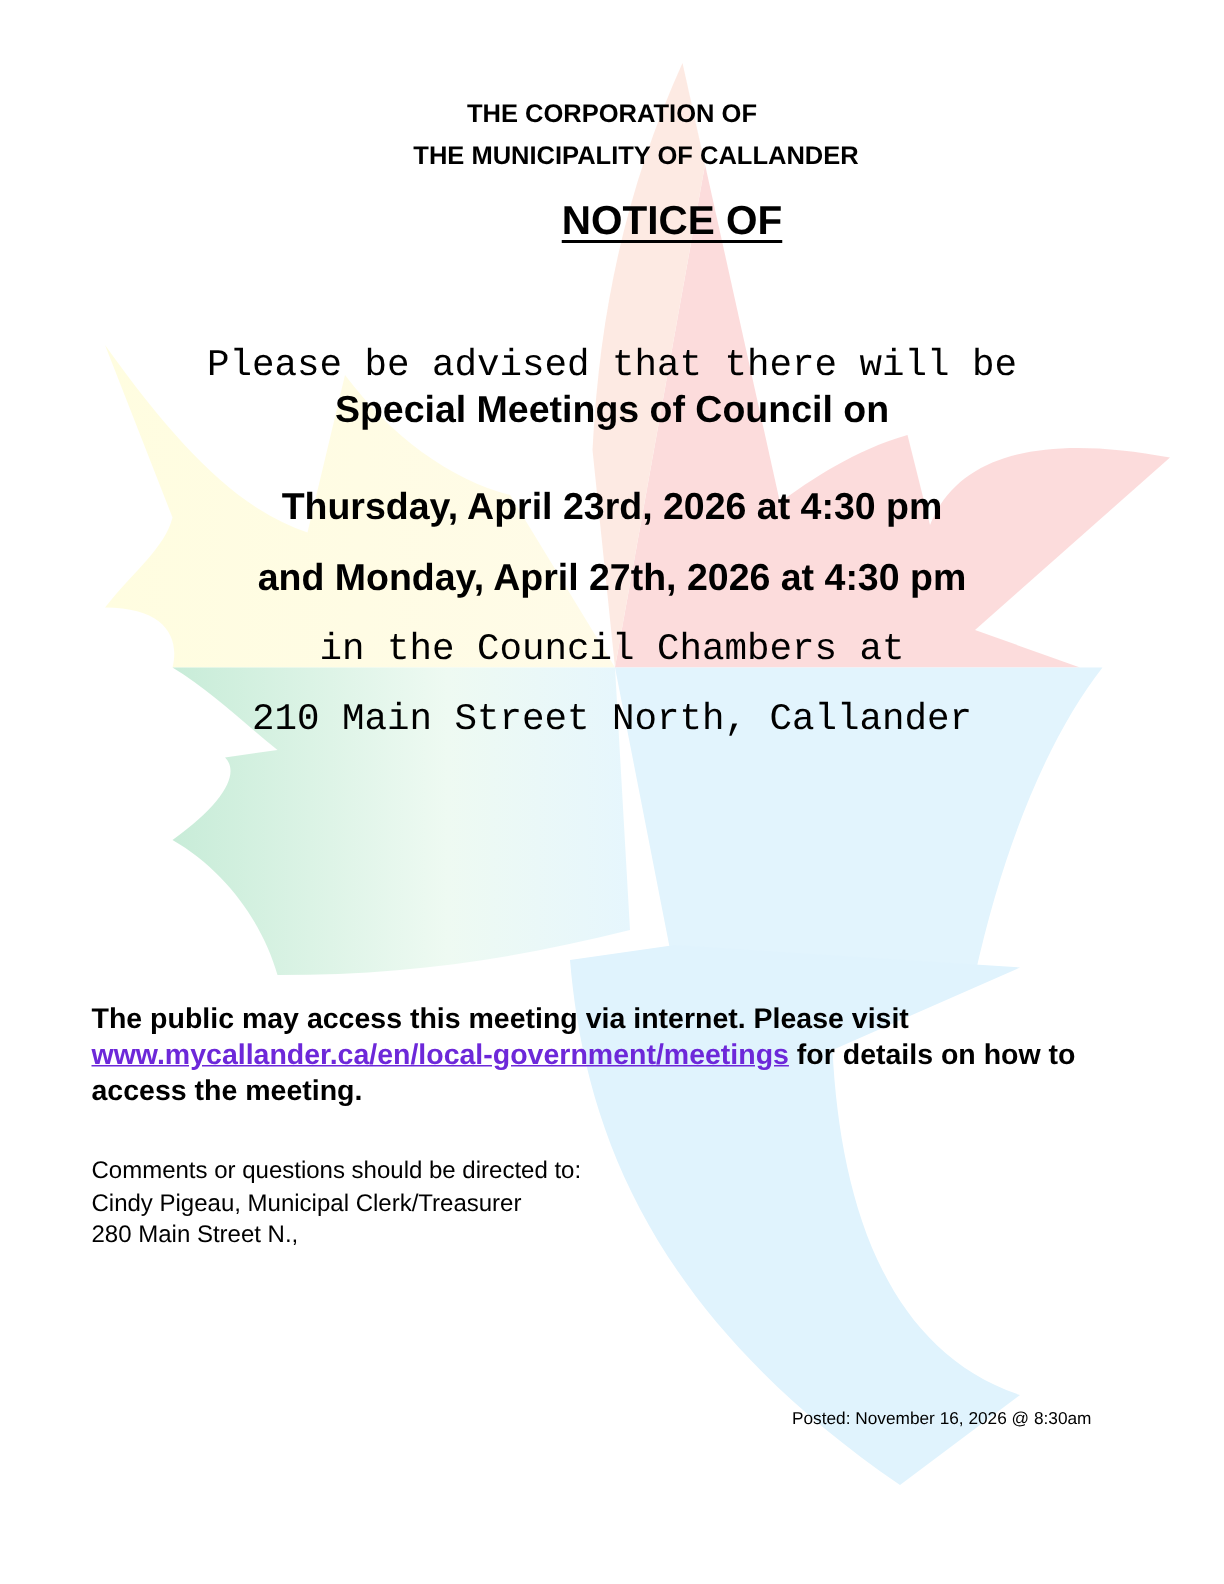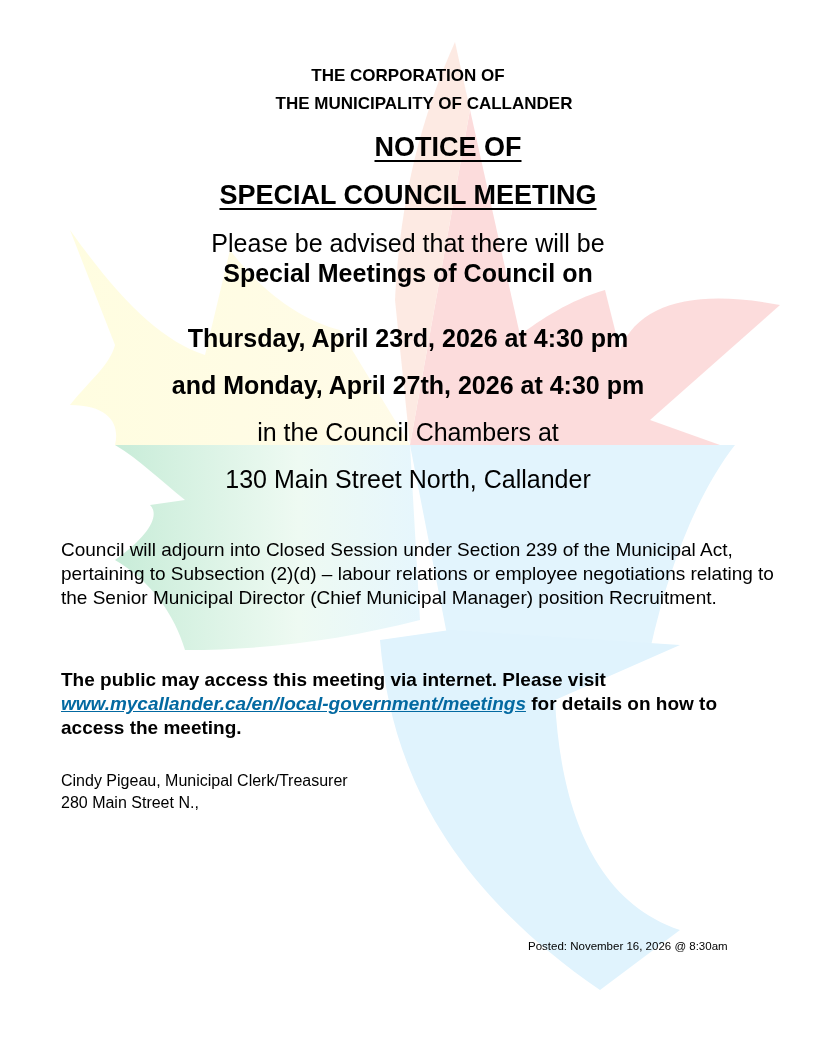--- a/index.html
+++ b/index.html
@@ -3,27 +3,27 @@
   <meta charset="utf-8">
   <style>
     html, body { margin: 0; padding: 0; background: #ffffff; }
     body { width: 816px; height: 1056px; position: relative; overflow: hidden;
            font-family: "Liberation Sans", sans-serif; color: #000; }
     .bg { position: absolute; left: 0; top: 0; width: 816px; height: 1056px; z-index: 0; }
     .page { position: absolute; left: 0; top: 0; width: 752px; height: 1056px; z-index: 1; }
     .center { position: absolute; left: 0; width: 816px; text-align: center; white-space: nowrap; }
     .hdr { font-weight: bold; font-size: 17px; line-height: 22px; }
     .title { font-weight: bold; font-size: 27px; text-decoration: underline; text-decoration-thickness: 2px; text-underline-offset: 4px; }
-    .big { font-size: 25px; }
+    .big { font-size: 25px; font-family: Liberation Mono, monospace; }
     .bigb { font-size: 25px; font-weight: bold; }
     .para { position: absolute; left: 61px; width: 720px; font-size: 19px; line-height: 24px; }
     .para.bold { font-weight: bold; }
     .contact { position: absolute; left: 61px; width: 500px; font-size: 16px; line-height: 21.5px; }
     .contact div { white-space: nowrap; }
-    a { color: #0369a1; text-decoration: underline; font-style: italic; }
+    a { color: #6d28d9; text-decoration: underline; }
     .posted { position: absolute; left: 528px; top: 940px; font-size: 11.5px; white-space: nowrap; }
   </style>
 </head>
 <body>
 
 <svg class="bg" viewBox="0 0 816 1056" xmlns="http://www.w3.org/2000/svg">
   <defs>
     <linearGradient id="yel" x1="0" y1="0" x2="1" y2="0">
       <stop offset="0" stop-color="#fffde0"></stop>
       <stop offset="1" stop-color="#fffbe8"></stop>
@@ -46,32 +46,31 @@
 
   <path d="M380 640 C390 760 440 880 600 990 L680 930 C590 900 560 800 555 700 L680 645 L450 630 Z" fill="#e0f3fd"></path>
 </svg>
 
 <div class="page">
 
   <div class="center hdr" style="top:65px;">THE CORPORATION OF</div>
   <div class="center hdr" style="top:93px;padding-left:16px;">THE MUNICIPALITY OF CALLANDER</div>
 
   <div class="center title" style="top:132px;padding-left:40px;">NOTICE OF</div>
-  <div class="center title" style="top:180px;">SPECIAL COUNCIL MEETING</div>
 
   <div class="center big" style="top:229px;">Please be advised that there will be</div>
   <div class="center bigb" style="top:259px;">Special Meetings of Council on</div>
   <div class="center bigb" style="top:324px;">Thursday, April 23rd, 2026 at 4:30 pm</div>
   <div class="center bigb" style="top:371px;">and Monday, April 27th, 2026 at 4:30 pm</div>
   <div class="center big" style="top:418px;">in the Council Chambers at</div>
-  <div class="center big" style="top:465px;">130 Main Street North, Callander</div>
+  <div class="center big" style="top:465px;">210 Main Street North, Callander</div>
 
-  <div class="para" style="top:538px;">Council will adjourn into Closed Session under Section 239 of the Municipal Act, pertaining to Subsection (2)(d) – labour relations or employee negotiations relating to the Senior Municipal Director (Chief Municipal Manager) position Recruitment.</div>
 
   <div class="para bold" style="top:668px;"><span>The public may access this meeting via internet. Please visit </span><a>www.mycallander.ca/en/local-government/meetings</a><span> for details on how to access the meeting.</span></div>
 
   <div class="contact" style="top:770px;">
+    <div>Comments or questions should be directed to:</div>
     <div>Cindy Pigeau, Municipal Clerk/Treasurer</div>
     <div>280 Main Street N.,</div>
   </div>
 
   <div class="posted">Posted: November 16, 2026 @ 8:30am</div>
 </div>
 
 </body></html>

